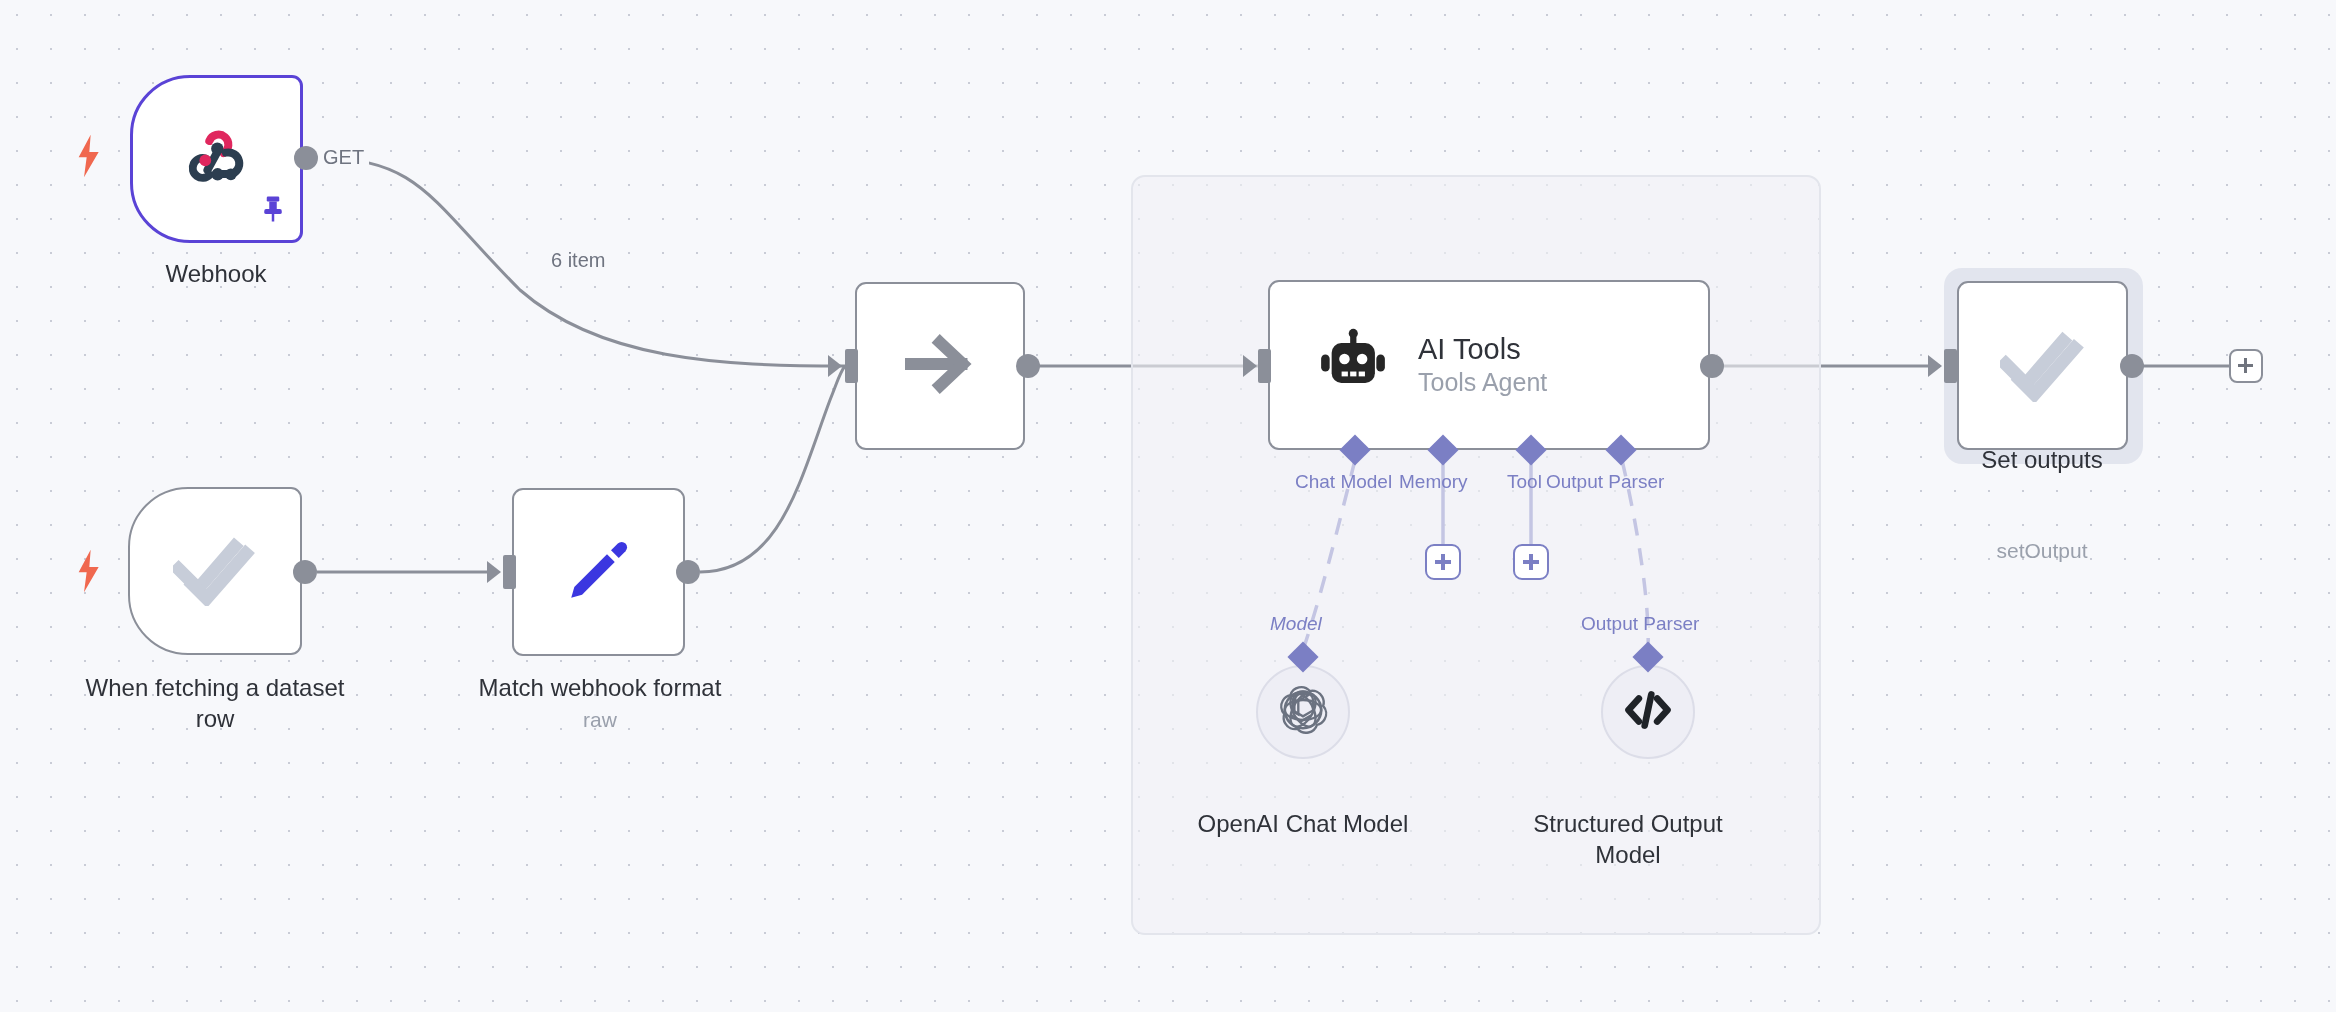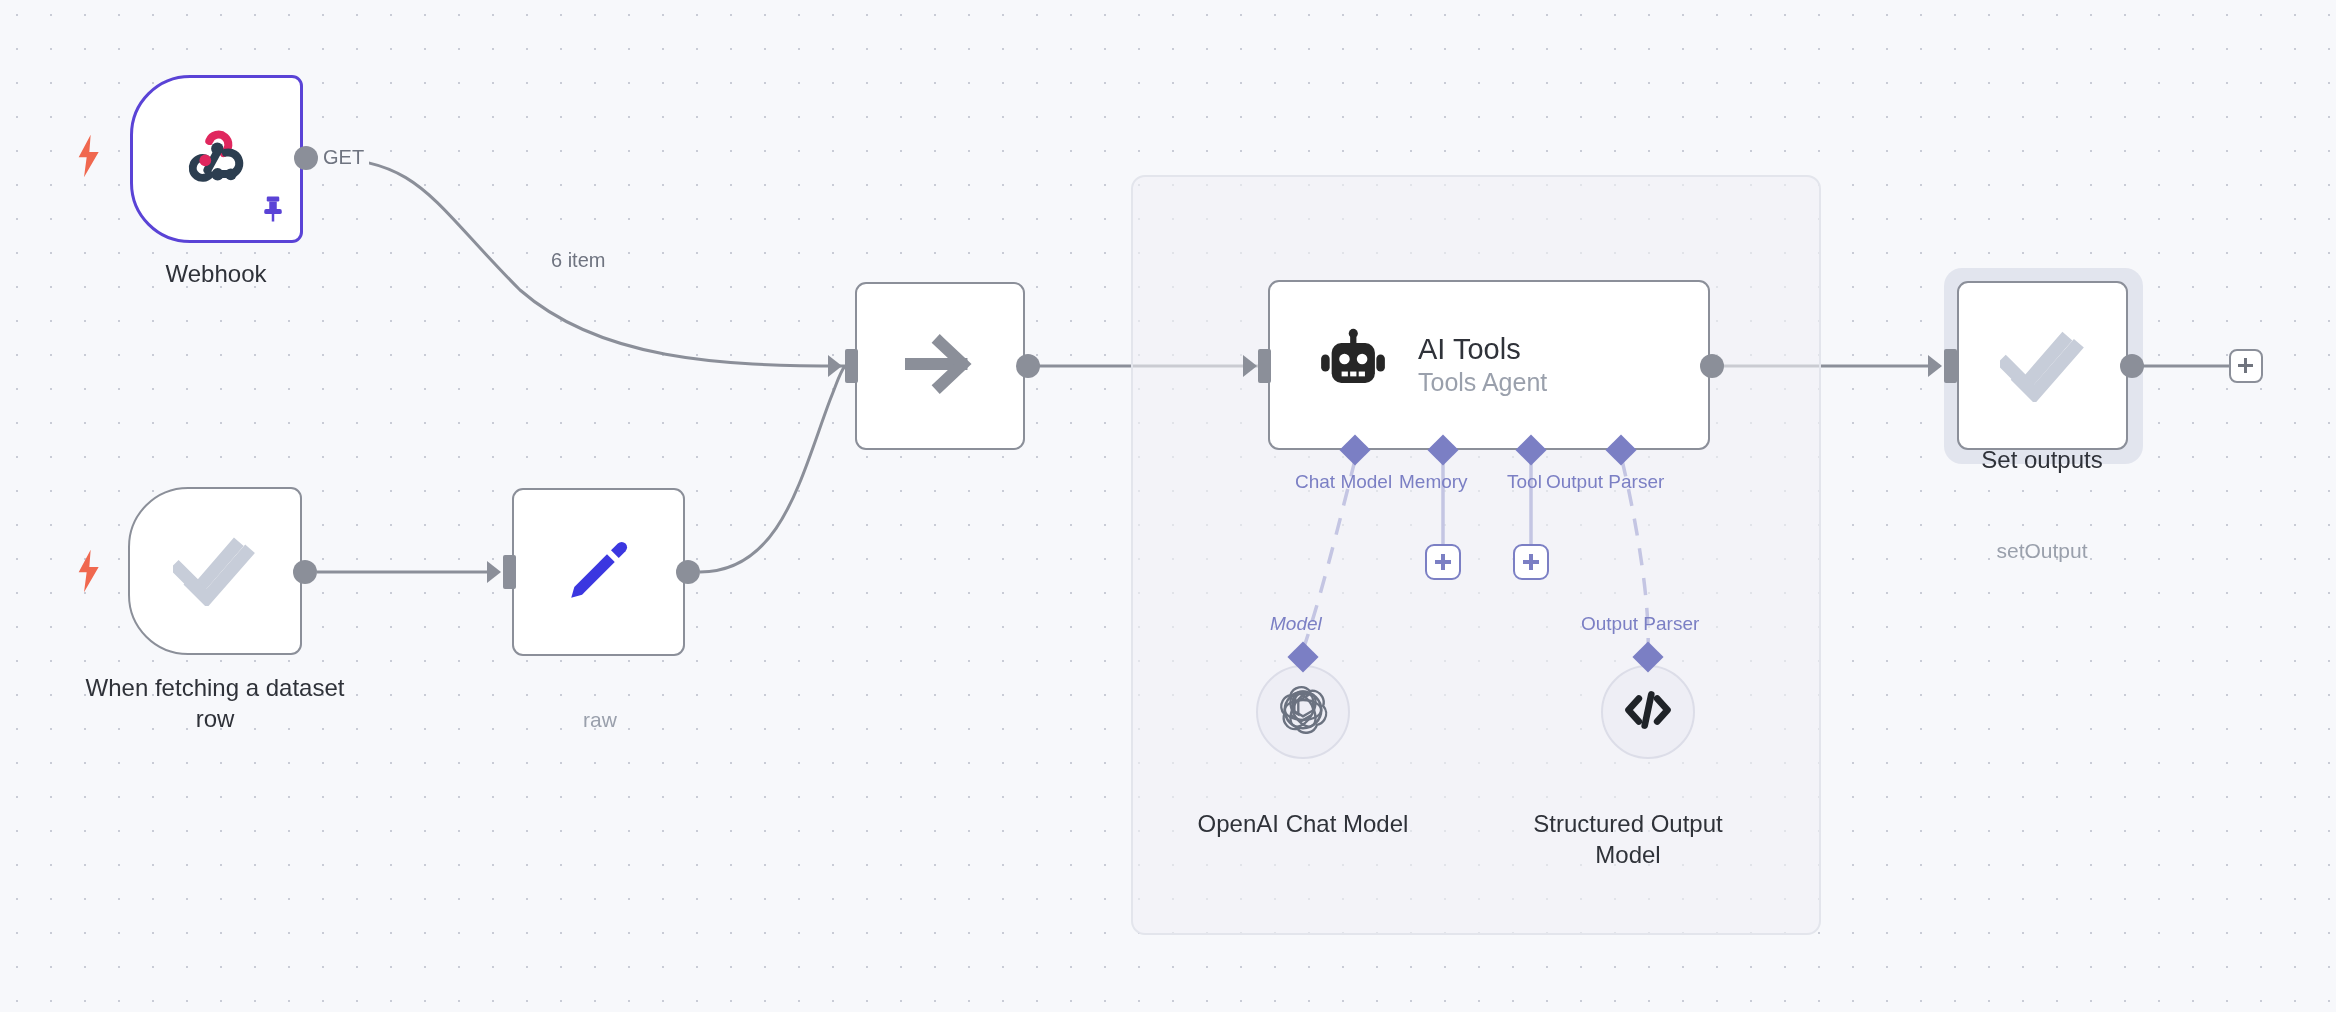--- a/index.html
+++ b/index.html
@@ -279,20 +279,21 @@
     <div class="node-inner">
       <span>
         <svg width="74" height="74" viewBox="0 0 24 24" aria-hidden="true">
           <path d="M4 17.5 L14.6 6.9 L17.1 9.4 L6.5 20 L3 21 z" fill="#3b37e0"></path>
           <path d="M15.9 5.6 L18.4 8.1 L20.6 5.9 a1.8 1.8 0 0 0 0-2.5 l0 0 a1.8 1.8 0 0 0 -2.5 0 z" fill="#3b37e0"></path>
         </svg>
       </span>
     </div>
   </div>
   <div class="out-dot" style="left:676px; top:560px;"></div>
+  <div class="node-label" style="left:440px; top:672px; width:320px;">Match webhook format</div>
   <div class="node-sublabel" style="left:440px; top:707px; width:320px;">raw</div>
 
   <div class="edge-label" style="left:546px; top:249px;">6 item</div>
   <div class="in-arrow" style="left:828px; top:355px;"></div>
   <div class="in-stub" style="left:845px; top:349px;"></div>
   <div class="node" style="left:855px; top:282px; width:170px; height:168px;">
     <div class="node-inner">
       <span>
         <svg width="70" height="62" viewBox="0 0 26 22" aria-hidden="true">
           <path d="M2 11 H21" fill="none" stroke="#8b8f99" stroke-width="4.4" stroke-linecap="square"></path>

